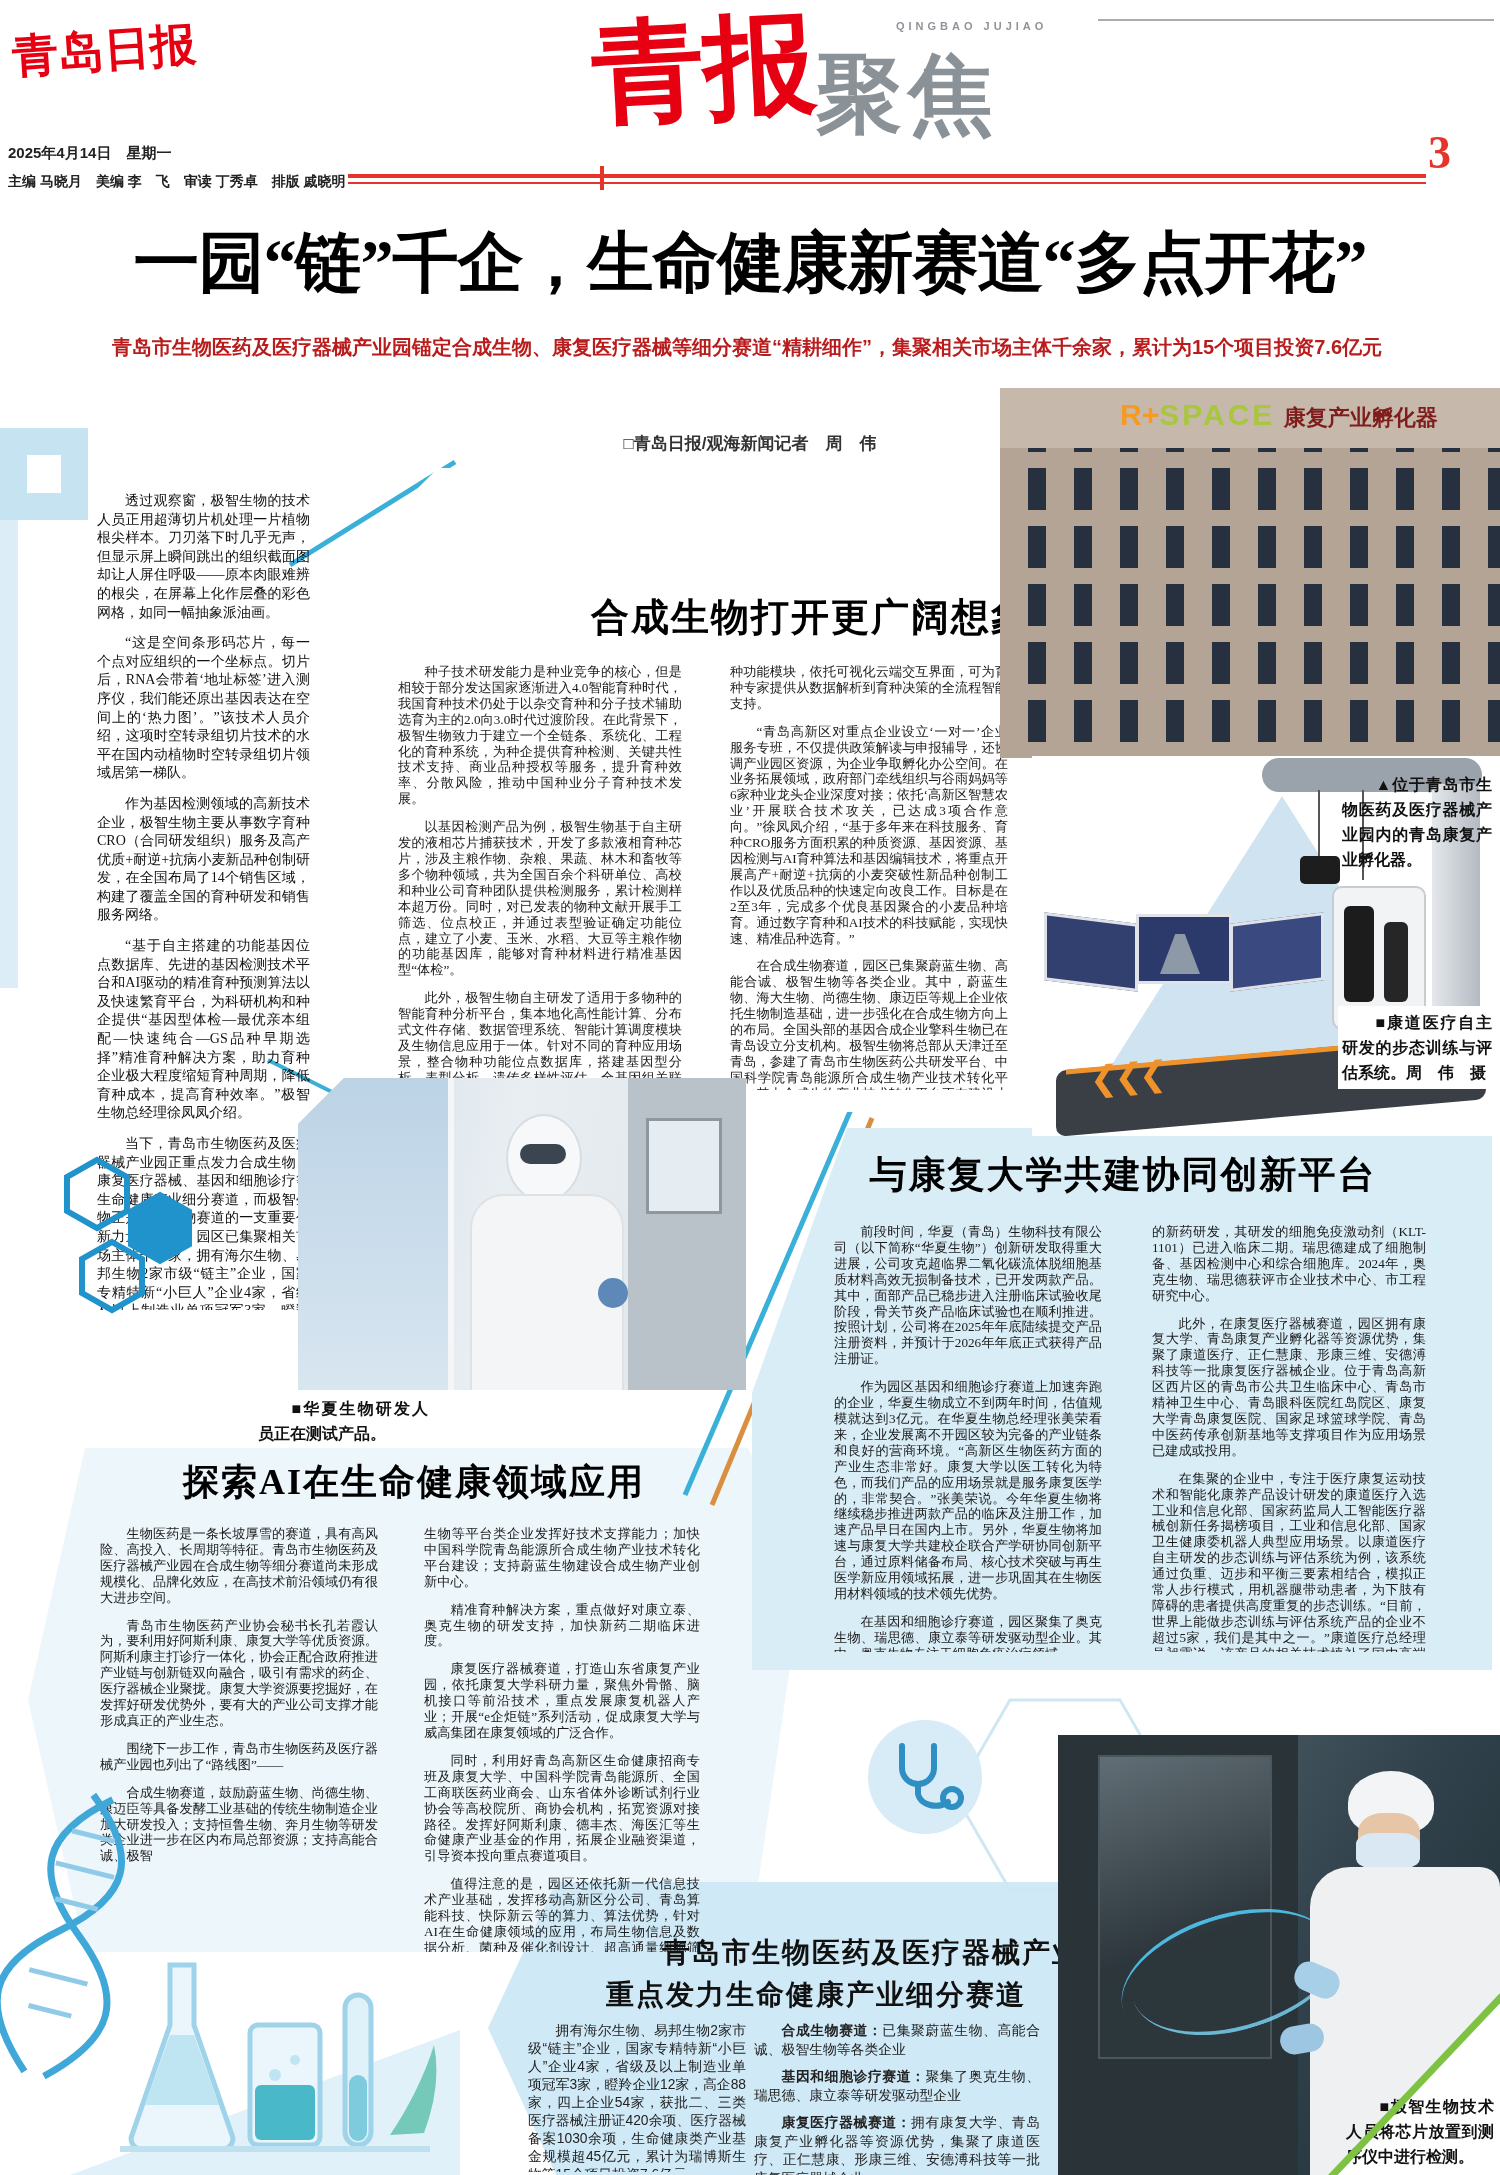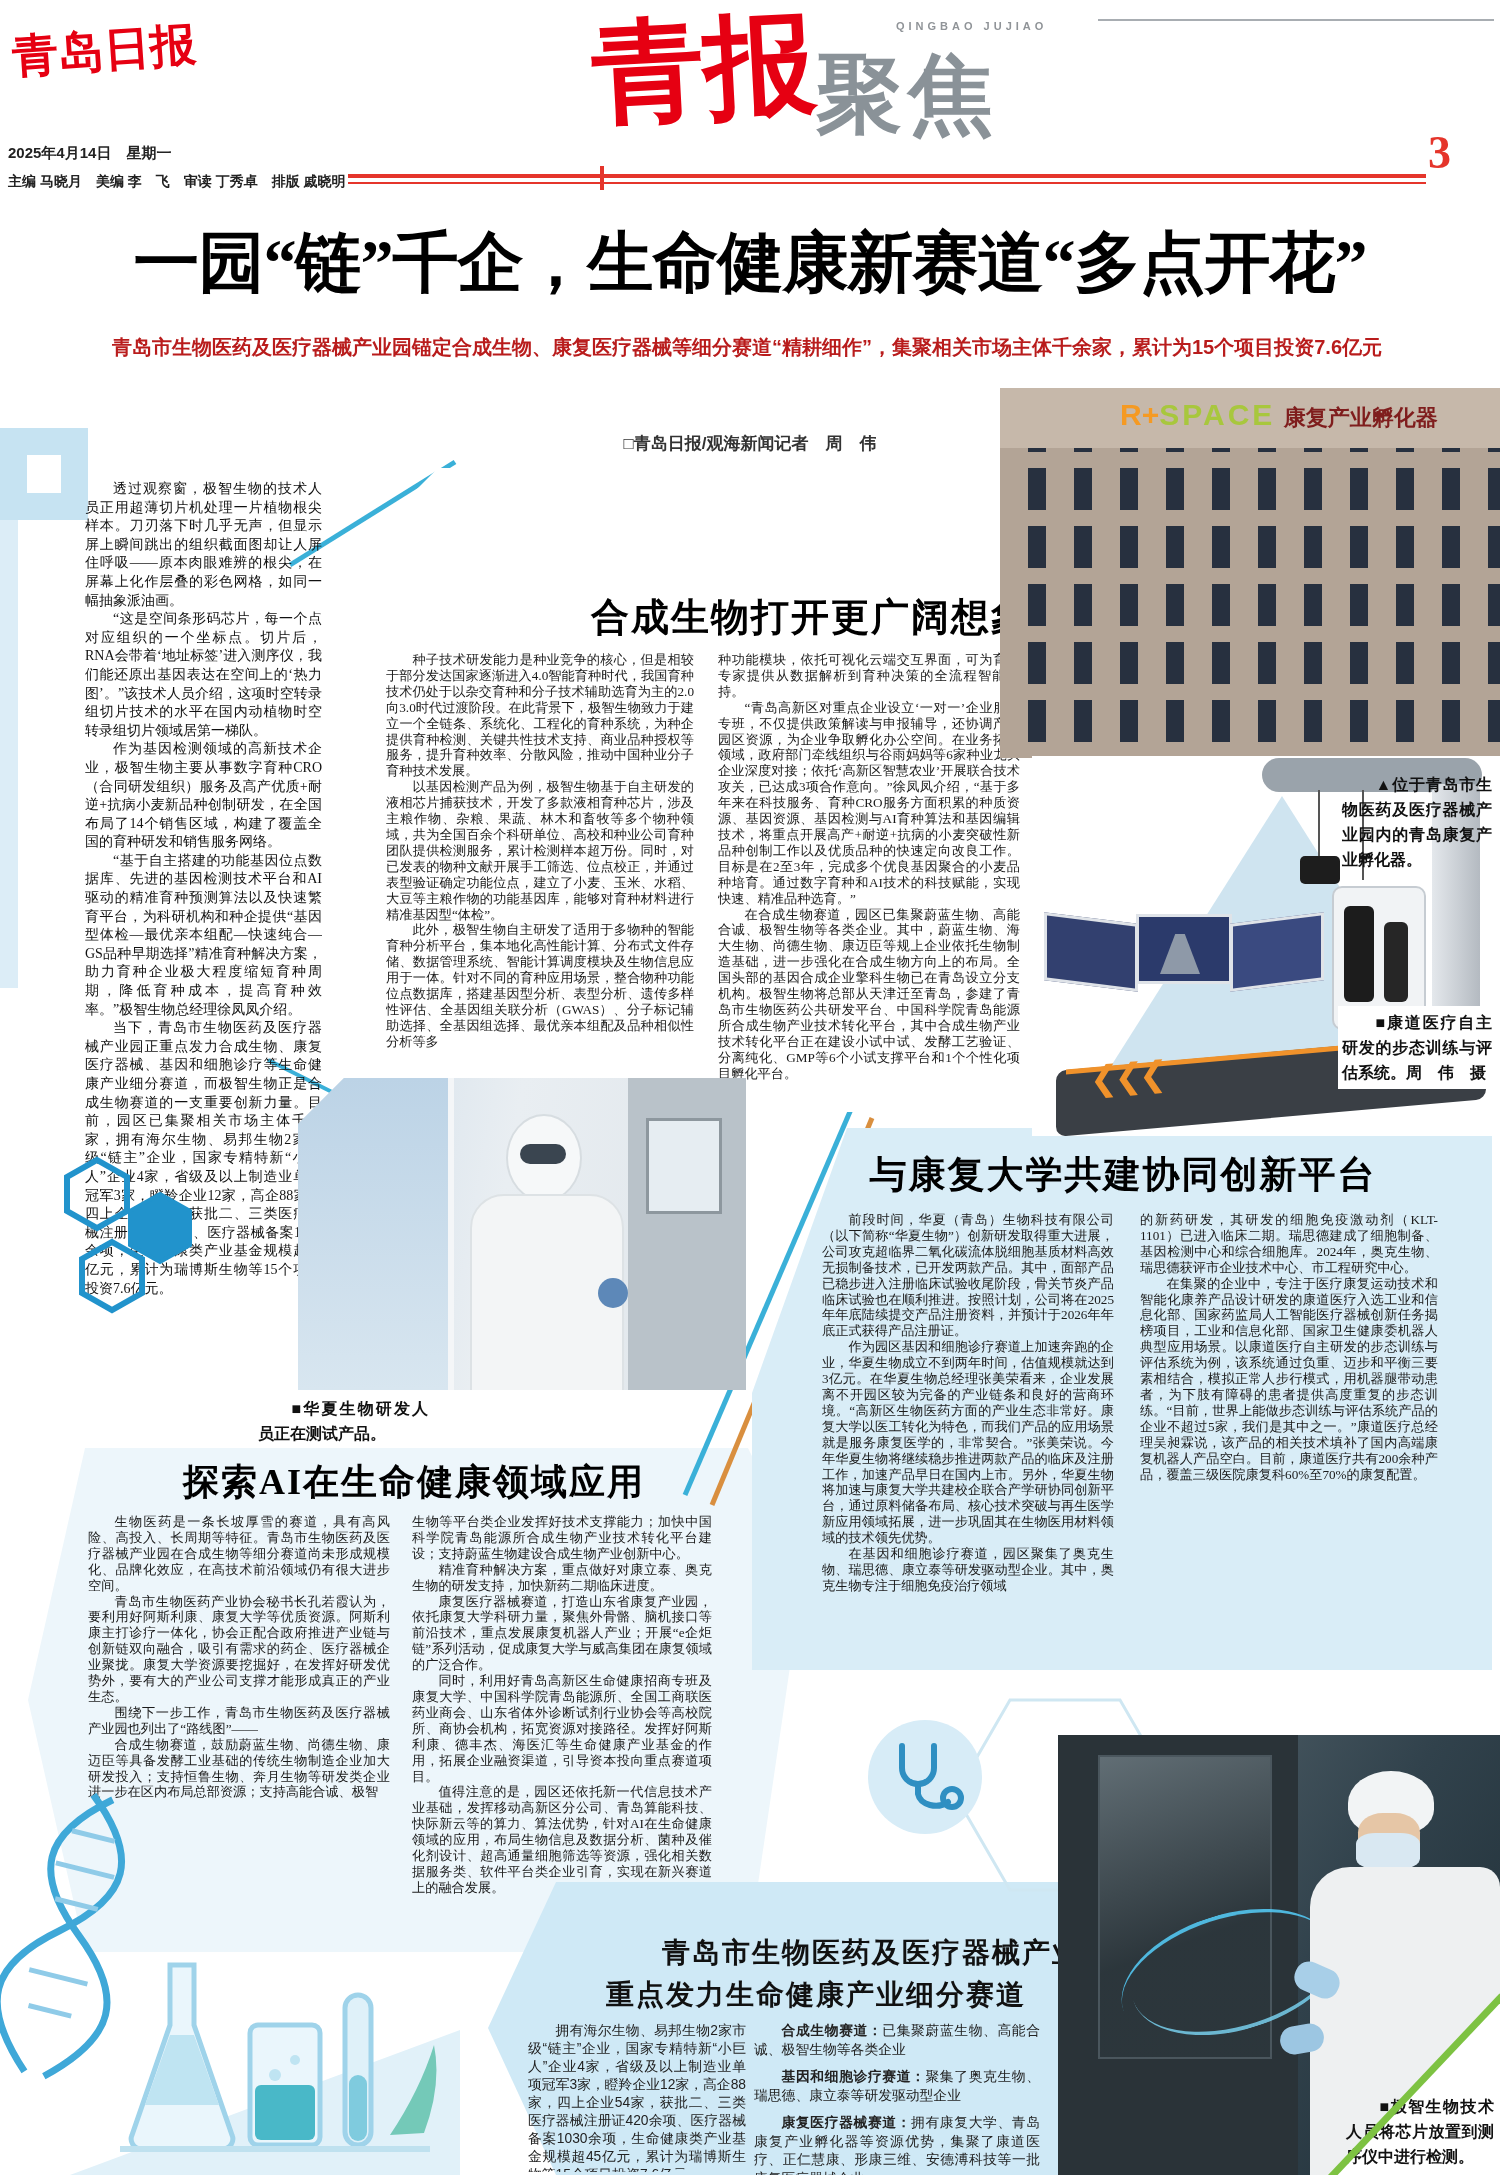--- a/index.html
+++ b/index.html
@@ -1,21 +1,21 @@
 <!DOCTYPE html>
 <html><head>
 <meta charset="utf-8">
 <style>
   html,body{margin:0;padding:0;background:#ffffff;}
   #page{position:relative;width:1500px;height:2175px;background:#ffffff;overflow:hidden;
         font-family:"Liberation Serif","DejaVu Serif",serif;color:#111;}
   .abs{position:absolute;}
   .sans{font-family:"Liberation Sans","DejaVu Sans",sans-serif;}
   .serif{font-family:"Liberation Serif","DejaVu Serif",serif;}
-  .just p{margin:0;text-indent:2em;text-align:justify;}
+  .just p{margin:12px;text-indent:2em;text-align:justify;}
   .just p.cont{text-indent:0;}
   .body-col{font-size:13.2px;line-height:15.9px;overflow:hidden;color:#1a1a1a;}
   .sec-title{font-weight:900;text-align:center;letter-spacing:2px;color:#000;}
   .caption{font-family:"Liberation Sans","DejaVu Sans",sans-serif;font-weight:bold;
            font-size:16px;line-height:25px;color:#111;text-align:justify;}
   .caption p{margin:4px;text-indent:2.1em;}
   svg{display:block;}
 </style>
 </head>
 <body>
@@ -131,20 +131,21 @@
 
   <div class="abs" style="left:752px;top:1128px;width:740px;height:542px;background:#d9edf7;clip-path:polygon(95px 0,100% 0,100% 100%,0 100%,0 265px);z-index:1"></div>
   <div class="abs serif sec-title" style="left:760px;top:1150px;width:726px;font-size:37px;z-index:2">与康复大学共建协同创新平台</div>
   <div class="abs just body-col serif" style="left:822px;top:1212px;width:292px;height:440px;z-index:2">
     <p>前段时间，华夏（青岛）生物科技有限公司（以下简称“华夏生物”）创新研发取得重大进展，公司攻克超临界二氧化碳流体脱细胞基质材料高效无损制备技术，已开发两款产品。其中，面部产品已稳步进入注册临床试验收尾阶段，骨关节炎产品临床试验也在顺利推进。按照计划，公司将在2025年年底陆续提交产品注册资料，并预计于2026年年底正式获得产品注册证。</p>
     <p>作为园区基因和细胞诊疗赛道上加速奔跑的企业，华夏生物成立不到两年时间，估值规模就达到3亿元。在华夏生物总经理张美荣看来，企业发展离不开园区较为完备的产业链条和良好的营商环境。“高新区生物医药方面的产业生态非常好。康复大学以医工转化为特色，而我们产品的应用场景就是服务康复医学的，非常契合。”张美荣说。今年华夏生物将继续稳步推进两款产品的临床及注册工作，加速产品早日在国内上市。另外，华夏生物将加速与康复大学共建校企联合产学研协同创新平台，通过原料储备布局、核心技术突破与再生医学新应用领域拓展，进一步巩固其在生物医用材料领域的技术领先优势。</p>
     <p>在基因和细胞诊疗赛道，园区聚集了奥克生物、瑞思德、康立泰等研发驱动型企业。其中，奥克生物专注于细胞免疫治疗领域</p>
   </div>
   <div class="abs just body-col serif" style="left:1140px;top:1212px;width:298px;height:440px;z-index:2">
     <p class="cont">的新药研发，其研发的细胞免疫激动剂（KLT-1101）已进入临床二期。瑞思德建成了细胞制备、基因检测中心和综合细胞库。2024年，奥克生物、瑞思德获评市企业技术中心、市工程研究中心。</p>
+    <p>此外，在康复医疗器械赛道，园区拥有康复大学、青岛康复产业孵化器等资源优势，集聚了康道医疗、正仁慧康、形康三维、安德溥科技等一批康复医疗器械企业。位于青岛高新区西片区的青岛市公共卫生临床中心、青岛市精神卫生中心、青岛眼科医院红岛院区、康复大学青岛康复医院、国家足球篮球学院、青岛中医药传承创新基地等支撑项目作为应用场景已建成或投用。</p>
     <p>在集聚的企业中，专注于医疗康复运动技术和智能化康养产品设计研发的康道医疗入选工业和信息化部、国家药监局人工智能医疗器械创新任务揭榜项目，工业和信息化部、国家卫生健康委机器人典型应用场景。以康道医疗自主研发的步态训练与评估系统为例，该系统通过负重、迈步和平衡三要素相结合，模拟正常人步行模式，用机器腿带动患者，为下肢有障碍的患者提供高度重复的步态训练。“目前，世界上能做步态训练与评估系统产品的企业不超过5家，我们是其中之一。”康道医疗总经理吴昶霖说，该产品的相关技术填补了国内高端康复机器人产品空白。目前，康道医疗共有200余种产品，覆盖三级医院康复科60%至70%的康复配置。</p>
   </div>
 
   <div class="abs serif sec-title" style="left:80px;top:1458px;width:668px;font-size:36px;z-index:2">探索AI在生命健康领域应用</div>
   <div class="abs just body-col serif" style="left:88px;top:1514px;width:302px;height:438px;z-index:2">
     <p>生物医药是一条长坡厚雪的赛道，具有高风险、高投入、长周期等特征。青岛市生物医药及医疗器械产业园在合成生物等细分赛道尚未形成规模化、品牌化效应，在高技术前沿领域仍有很大进步空间。</p>
     <p>青岛市生物医药产业协会秘书长孔若霞认为，要利用好阿斯利康、康复大学等优质资源。阿斯利康主打诊疗一体化，协会正配合政府推进产业链与创新链双向融合，吸引有需求的药企、医疗器械企业聚拢。康复大学资源要挖掘好，在发挥好研发优势外，要有大的产业公司支撑才能形成真正的产业生态。</p>
     <p>围绕下一步工作，青岛市生物医药及医疗器械产业园也列出了“路线图”——</p>
     <p>合成生物赛道，鼓励蔚蓝生物、尚德生物、康迈臣等具备发酵工业基础的传统生物制造企业加大研发投入；支持恒鲁生物、奔月生物等研发类企业进一步在区内布局总部资源；支持高能合诚、极智</p>
   </div>

